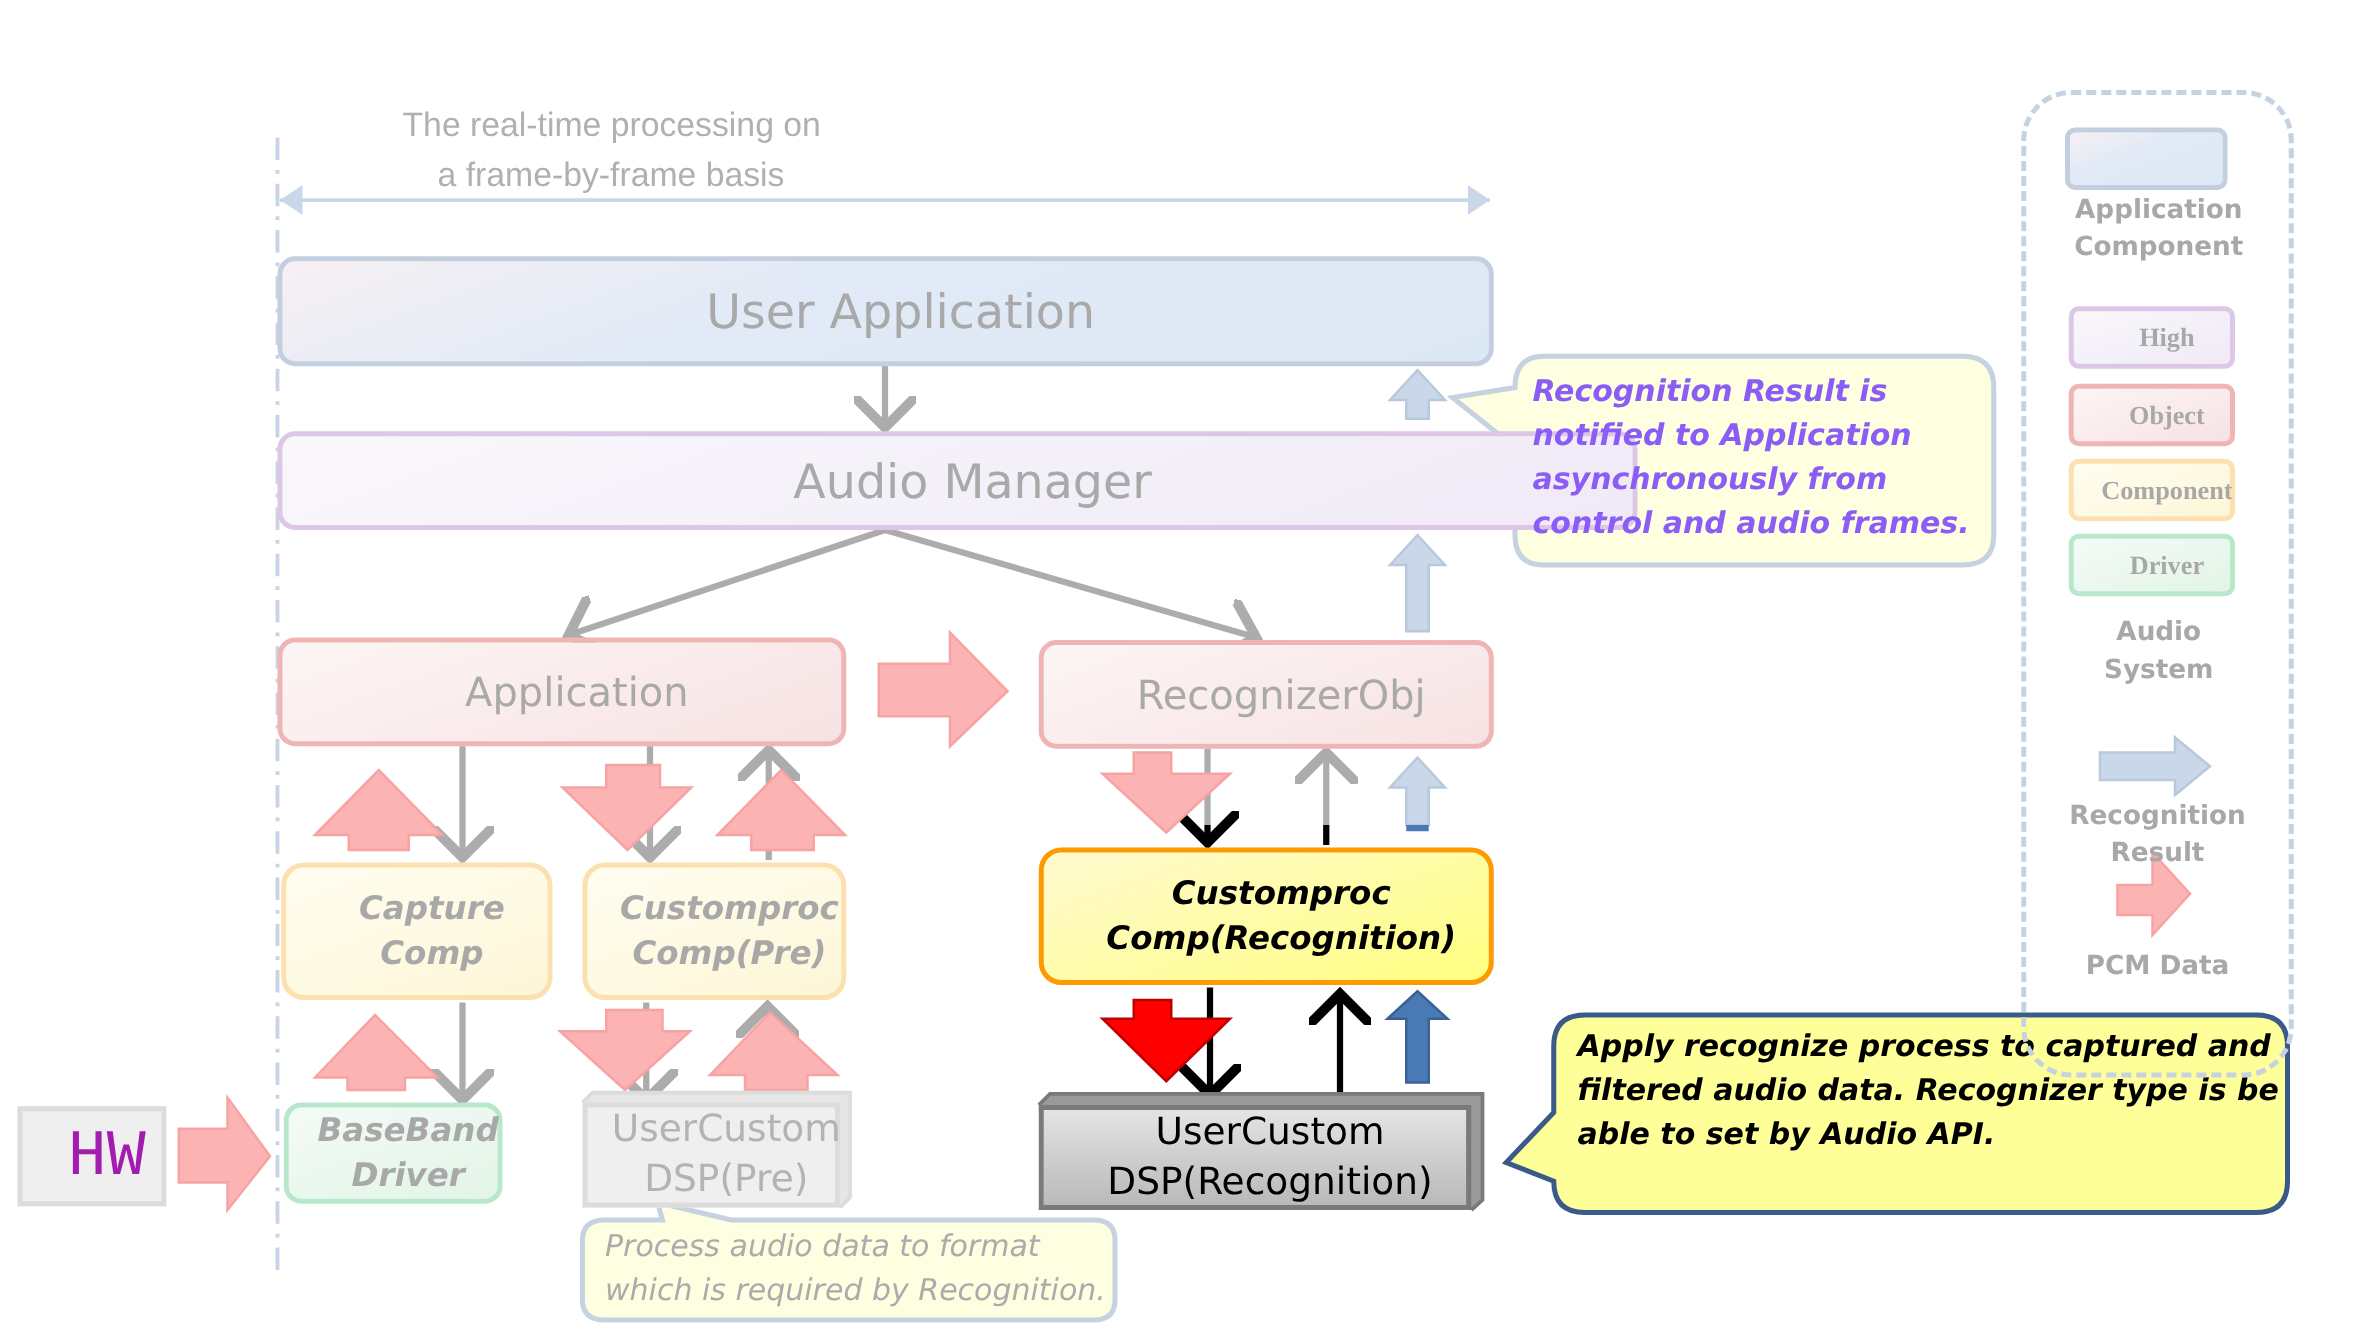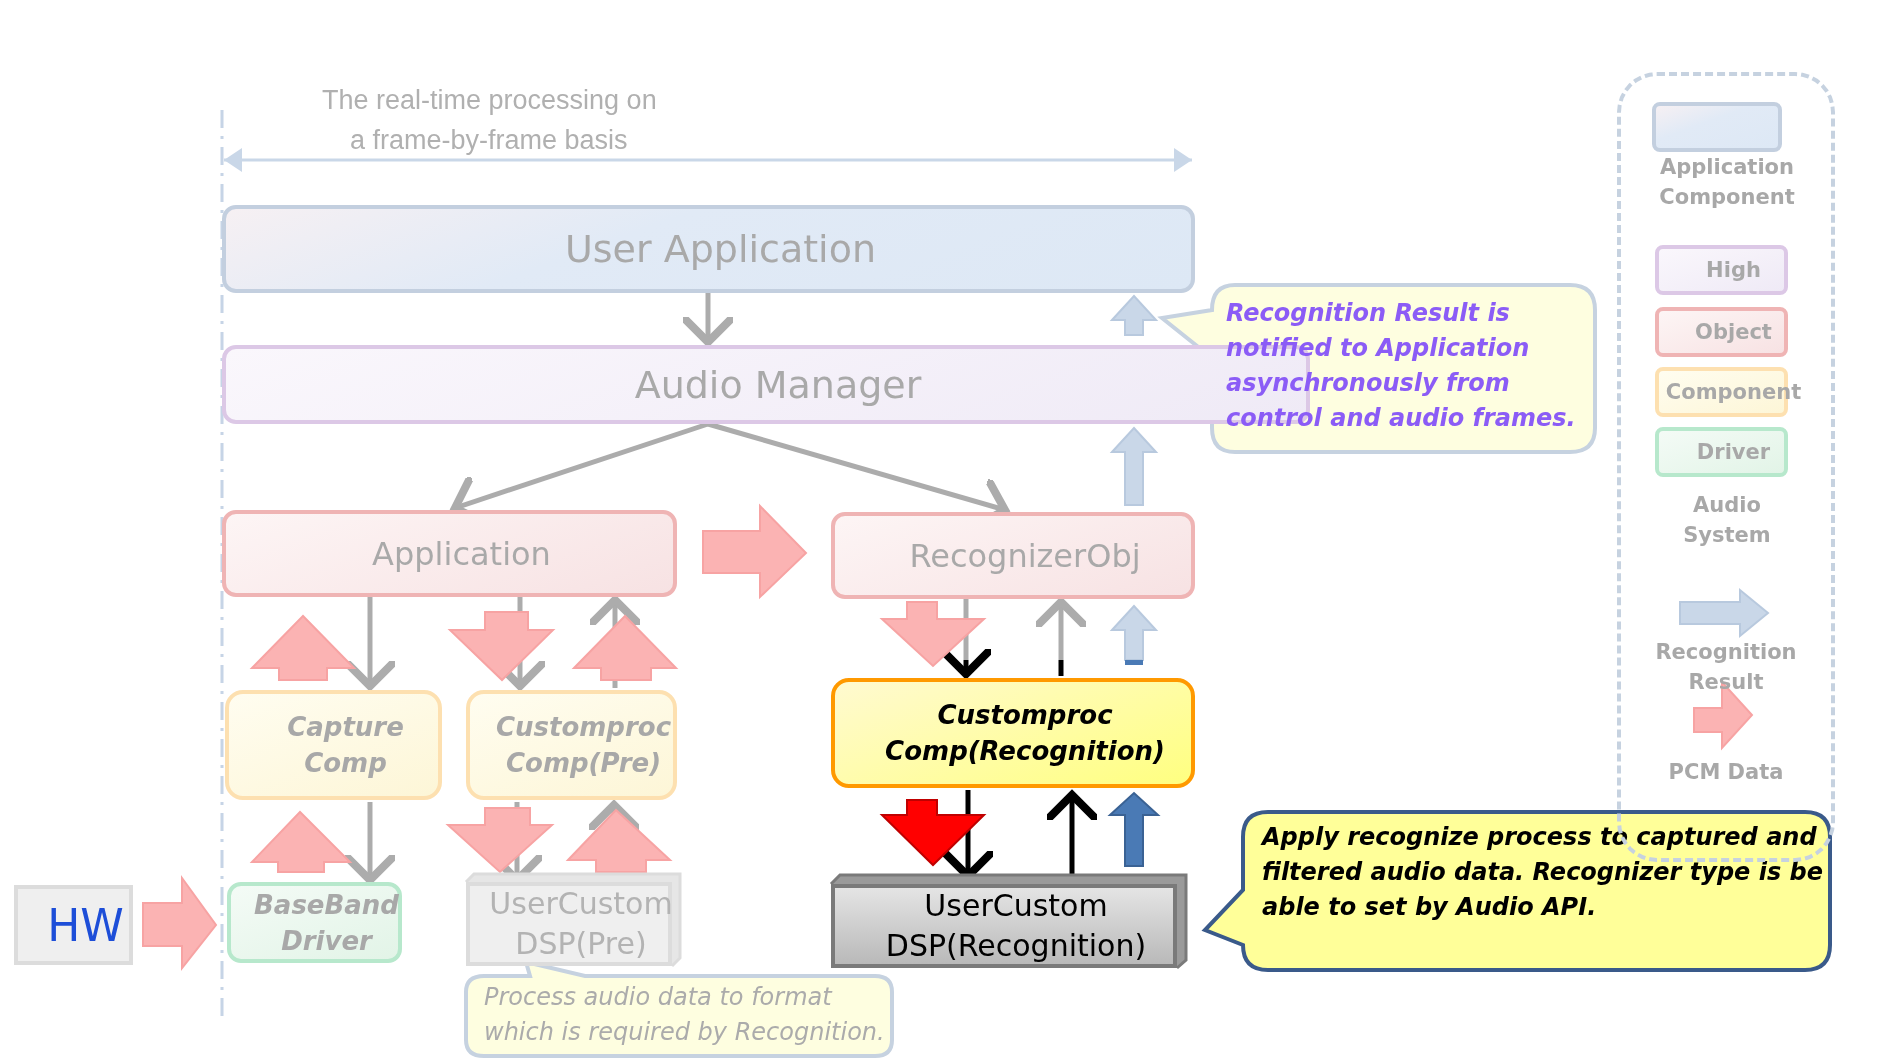--- a/index.html
+++ b/index.html
@@ -20,24 +20,24 @@
               font-style:italic; font-weight:bold; line-height:36px; }
   .comp-active { border:4px solid #ff9900; border-radius:18px;
                  background:linear-gradient(160deg,#fffad0,#ffff80); font-size:26px; color:#000;
                  font-style:italic; font-weight:bold; line-height:36px; }
   .drv-box { border:4px solid #b7e8cc; border-radius:14px;
              background:linear-gradient(160deg,#f4fbf6,#e2f4e7); font-size:26px; color:#a8a8a8;
              font-style:italic; font-weight:bold; line-height:36px; }
   .dsp-faded { border:4px solid #dcdcdc; background:#efefef; font-size:30px; color:#b3b3b3; line-height:40px; }
   .dsp-active { border:4px solid #7a7a7a; background:linear-gradient(180deg,#e4e4e4,#b9b9b9);
                 font-size:30px; color:#000; line-height:40px; }
-  .hw-box { border:4px solid #dcdcdc; background:#efefef; font-size:44px; color:#1d4ed8; }
+  .hw-box { border:4px solid #dcdcdc; background:#efefef; font-size:52px; color:#a21caf;font-family:Liberation Mono, monospace; }
   .callout-text { font-style:italic; font-weight:bold; font-size:24px; line-height:35px; }
   .legend-box { border:4px dashed #c6d2e0; border-radius:40px; }
-  .legend-swatch { border-radius:8px; font-size:21px; font-weight:bold; color:#a8a8a8; }
+  .legend-swatch { border-radius:8px; font-size:21px; font-weight:bold; color:#a8a8a8;font-family:Liberation Serif, serif; }
   .legend-label { font-size:21px; font-weight:bold; color:#a8a8a8; text-align:center; line-height:30px; }
   svg.overlay { position:absolute; left:0; top:0; }
 </style>
 </head>
 <body>
 
 <svg class="overlay" width="1890" height="1063">
   <defs>
     <marker id="mk-gray" markerWidth="10" markerHeight="10" refX="5" refY="5" orient="auto" markerUnits="strokeWidth">
       <path d="M0,0 L5,5 L0,10" fill="none" stroke="#acacac" stroke-width="1.6"></path>

